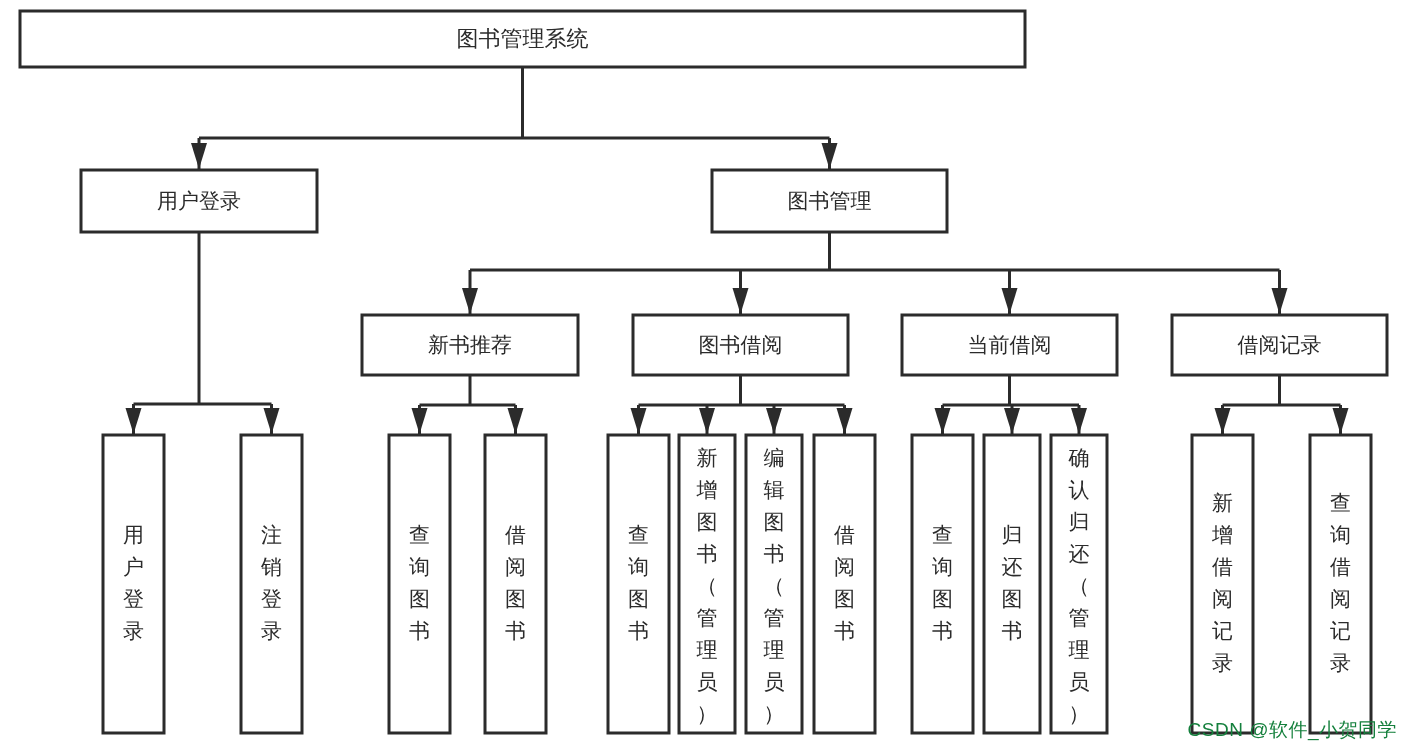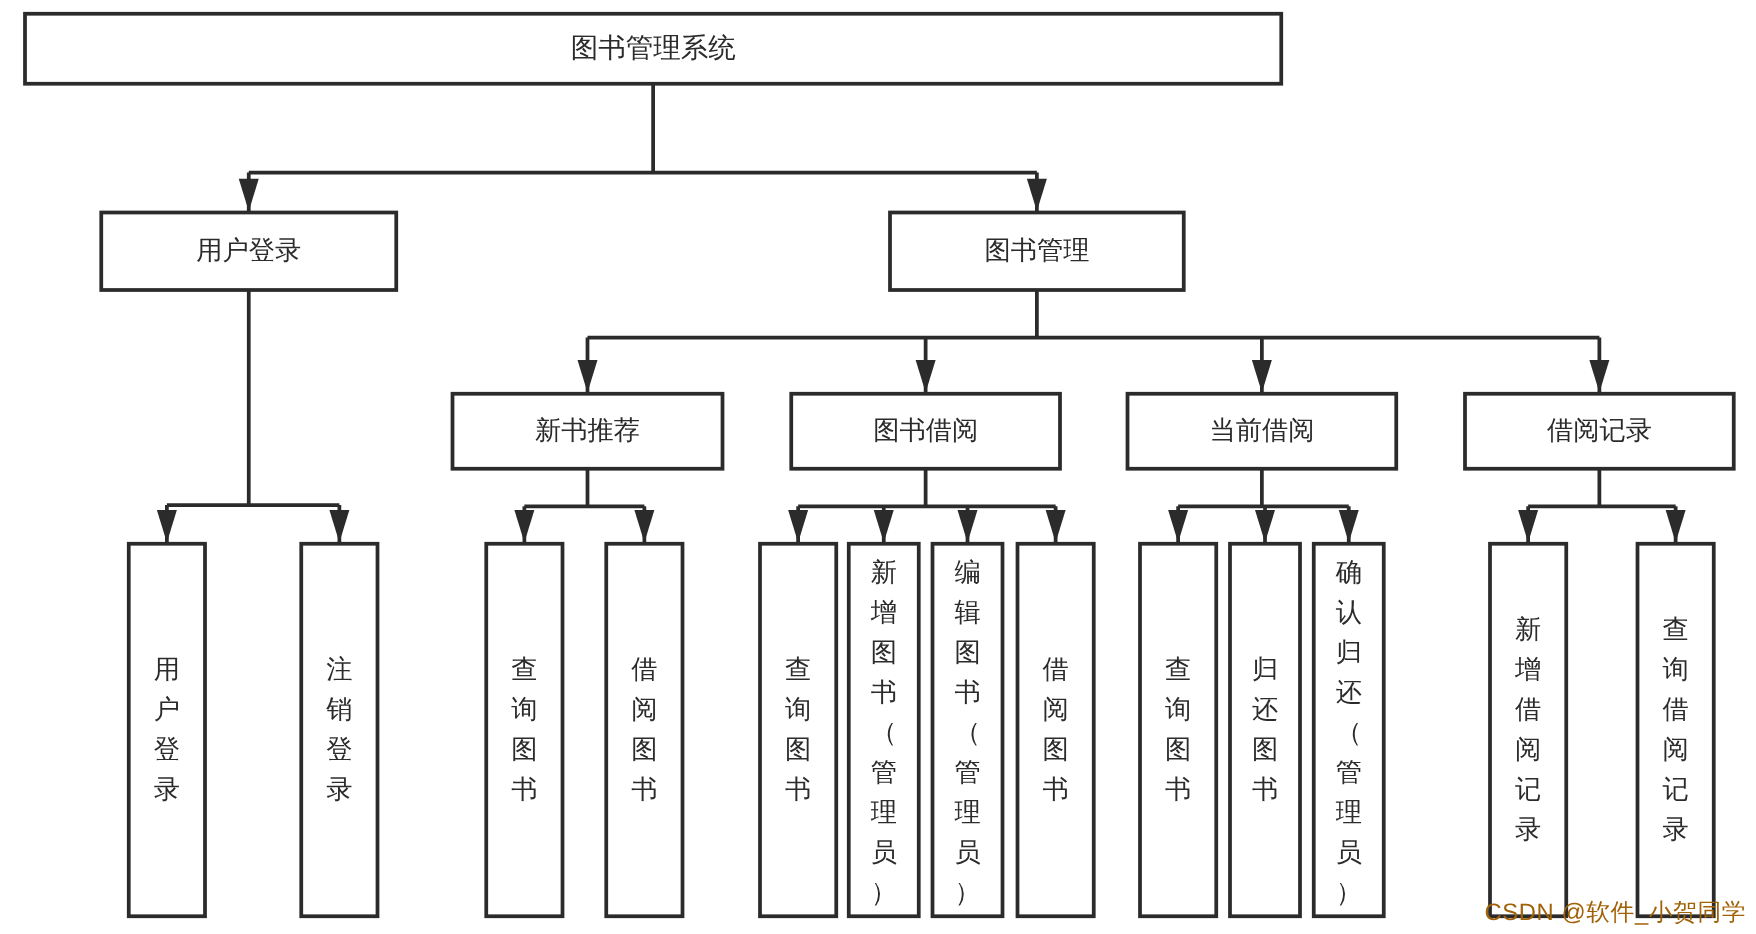--- a/index.html
+++ b/index.html
@@ -55,21 +55,21 @@
   .arrow-head {
     fill: #2b2b2b;
     stroke: none;
   }
   .watermark {
     position: absolute;
     right: 8px;
     bottom: 4px;
     font-family: "Liberation Sans", "DejaVu Sans", sans-serif;
     font-size: 19px;
-    color: #a16207;
+    color: #15803d;
     white-space: nowrap;
     letter-spacing: 0.5px;
     pointer-events: none;
   }
 </style>
 </head>
 <body>
 
 <div id="diagram-root">
   <svg class="flow" viewBox="0 0 1405 747" xmlns="http://www.w3.org/2000/svg">

